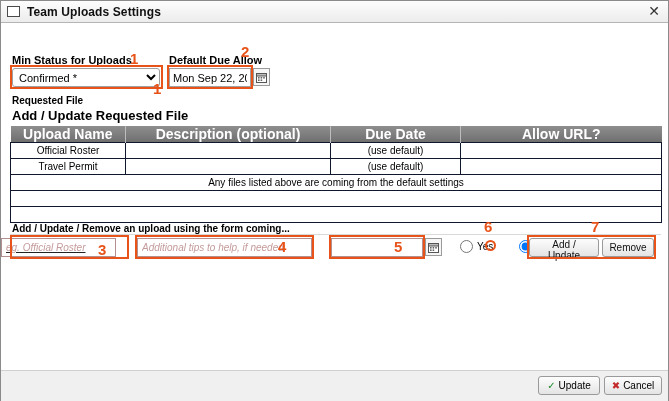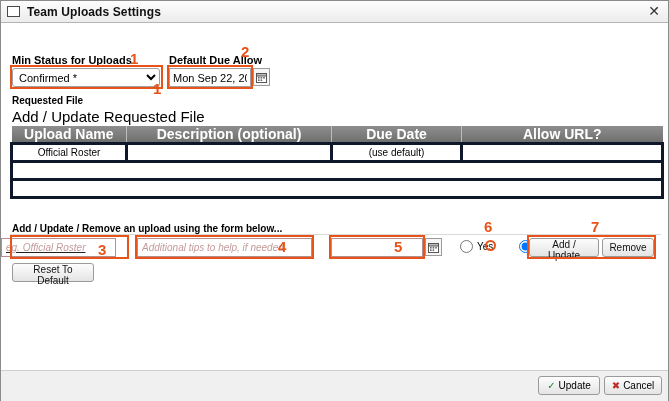--- a/index.html
+++ b/index.html
@@ -112,22 +112,22 @@
   .requested-files {
     position: absolute;
     left: 11px; top: 72px;
     font-size: 10px;
     font-weight: bold;
     color: #000;
   }
   .section-head {
     position: absolute;
     left: 11px; top: 85px;
-    font-size: 15px;
-    font-weight: normal;
+    font-size: 13px;
+    font-weight: bold;
     color: #000;
   }
 
   table.files {
     position: absolute;
     left: 9px;
     top: 103px;
     width: 651px;
     border-collapse: collapse;
     font-size: 10px;
@@ -139,21 +139,21 @@
     font-size: 14px;
     font-weight: bold;
     height: 14px;
     border-right: 1px solid #bdbdbd;
     text-align: center;
     padding: 0;
   }
   table.files th:last-child { border-right: none; }
   table.files td {
     height: 15px;
-    border: 3px solid #0f172a;
+    border: 1px solid #0f172a;
     font-size: 10px;
     padding: 0 16px;
     background: #ffffff;
     text-align: center;
   }
   table.files td.name { text-align: center; }
   .note-row td {
     background: #efefef;
     text-align: center;
     font-size: 10px;
@@ -340,30 +340,39 @@
           <th>Allow URL?</th>
         </tr>
       </thead>
       <tbody>
         <tr>
           <td class="name">Official Roster</td>
           <td></td>
           <td>(use default)</td>
           <td></td>
         </tr>
+        <tr>
+          <td class="name">Travel Permit</td>
+          <td></td>
+          <td>(use default)</td>
+          <td></td>
+        </tr>
+        <tr class="note-row">
+          <td colspan="4">Any files listed above are coming from the default settings</td>
+        </tr>
         <tr class="blank-row">
           <td colspan="4"></td>
         </tr>
         <tr class="blank-row">
           <td colspan="4"></td>
         </tr>
       </tbody>
     </table>
 
-    <div class="form-hint">Add / Update / Remove an upload using the form below...</div>
+    <div class="form-hint">Add / Update / Remove an upload using the form coming...</div>
     <div class="form-sep"></div>
 
     <input class="txt in-name" type="text" placeholder="eg. Official Roster" style="">
     <input class="txt in-desc" type="text" placeholder="Additional tips to help, if needed" style="">
     <input class="txt in-date" type="text" placeholder="" style="">
     <div class="cal-btn2">
       <svg width="11" height="11" viewBox="0 0 11 11" aria-hidden="true">
         <rect x="0.5" y="1.5" width="10" height="9" fill="#fff" stroke="#555"></rect>
         <rect x="0.5" y="1.5" width="10" height="2.5" fill="#bbb" stroke="#555"></rect>
         <rect x="2" y="5" width="1.6" height="1.6" fill="#666"></rect>
@@ -376,21 +385,20 @@
 
     <div class="radio-group">
       <input type="radio" name="allowurl" id="allow-yes" style="">
       <label for="allow-yes">Yes</label>
       <input type="radio" name="allowurl" id="allow-no" checked="" style="">
       <label for="allow-no">No</label>
     </div>
 
     <button class="btn btn-addupdate">Add / Update</button>
     <button class="btn btn-remove">Remove</button>
-    <button class="btn btn-reset">Reset To Default</button>
 
     <div class="footer">
       <button class="btn-update">
         <span class="check-ic">✓</span>
         <span>Update</span>
       </button>
       <button class="btn-cancel">
         <span class="x-ic">✖</span>
         <span>Cancel</span>
       </button>

